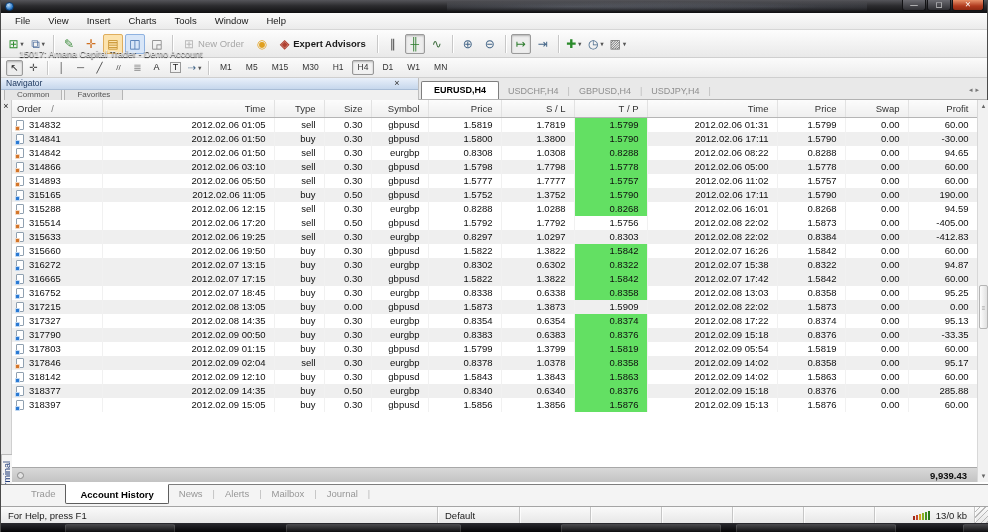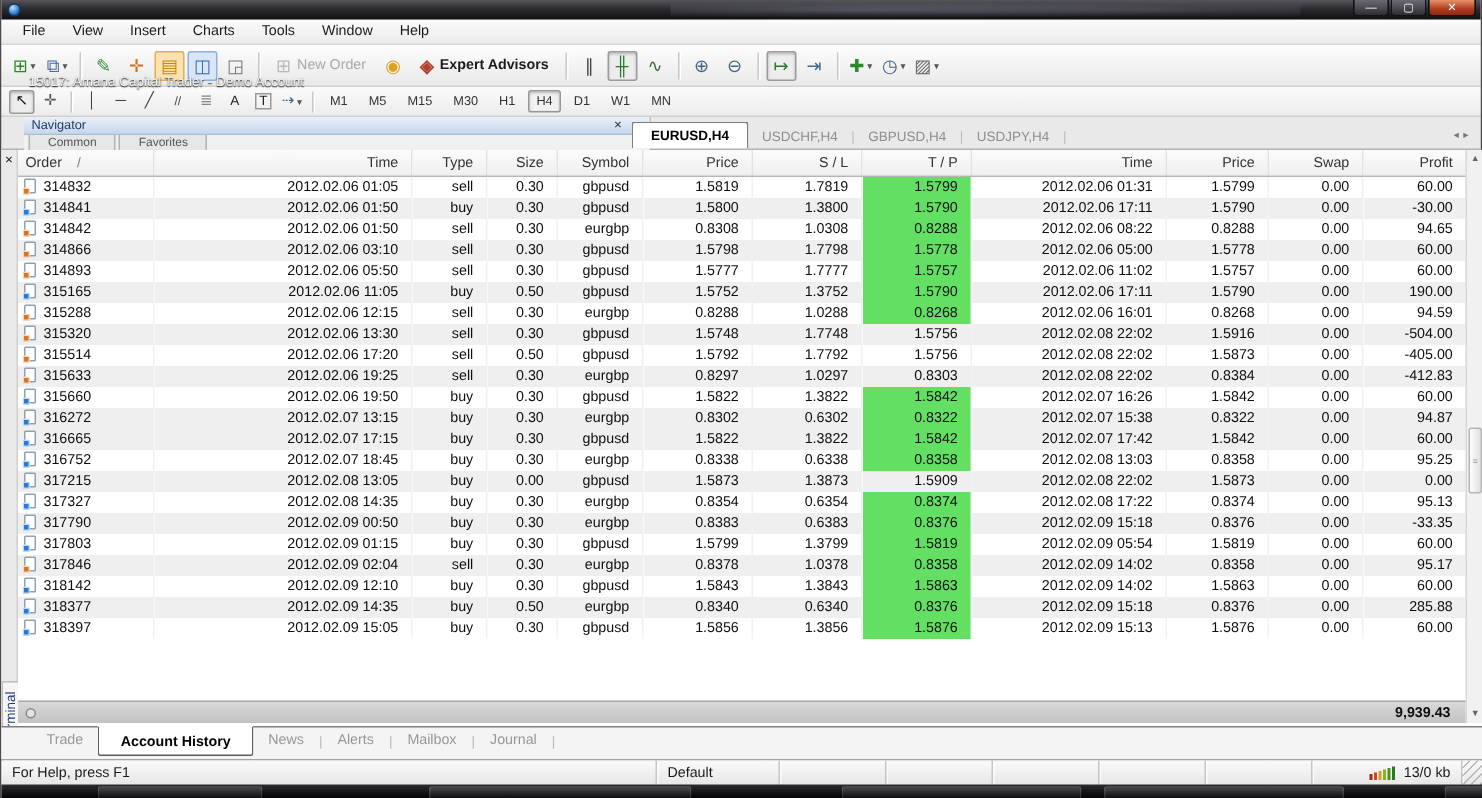--- a/index.html
+++ b/index.html
@@ -44,21 +44,21 @@
   .tb.pressed { background:#ededed; border-color:#9a9a9a; box-shadow:inset 0 1px 2px rgba(0,0,0,.25); }
   .tb.labeled { padding:0 5px; font-size:9.5px; font-weight:bold; color:#1a1a1a; gap:4px; }
   .tb.labeled.disabled { color:#a8a8a8; font-weight:normal; }
   .sep { width:1px; height:18px; background:#c8c8c8; margin:0 4px; box-shadow:1px 0 0 #fff; }
   .toolbar2 .sep { height:14px; }
   .tf { font-size:8.5px; color:#333; padding:1px 5px; margin:0 1px; border:1px solid transparent; border-radius:2px; line-height:11px; }
   .tf.active { border-color:#979797; background:#f2f2f2; box-shadow:inset 0 1px 2px rgba(0,0,0,.25); }
 
   
   .tabstrip { height:22px; background:#e9e9e9; position:relative; border-bottom:1px solid #b2b2b2; }
-  .navigator { position:absolute; left:15px; top:0; width:418px; height:22px; background:#f0f0f0; border-right:1px solid #bdbdbd; overflow:hidden; }
+  .navigator { position:absolute; left:0; top:0; width:418px; height:22px; background:#f0f0f0; border-right:1px solid #bdbdbd; overflow:hidden; }
   .nav-title { height:12px; background:linear-gradient(#e9f0fa,#c6d7ec); border-bottom:1px solid #a9bdd6;
     font-size:8.5px; color:#1f3a60; padding-left:5px; line-height:11px; position:relative; }
   .nav-close { position:absolute; right:16px; top:0; font-size:9px; line-height:10px; color:#333; width:10px; text-align:center; }
   .nav-tabs { height:10px; display:flex; padding-left:3px; overflow:hidden;align-items:center; }
   .nav-tab { font-size:8px; color:#555; border:1px solid #b5b5b5; background:#e6e6e6; padding:0 12px; line-height:12px; margin-right:2px; }
   .chart-tabs { position:absolute; left:420px; right:26px; bottom:0; height:20px; display:flex; align-items:flex-end; overflow:hidden; }
   .ctab { font-size:9px; color:#8e8e8e; padding:2px 9px 3px; white-space:nowrap; }
   .ctab.active { background:#fff; border:1px solid #7e7e7e; border-bottom:none; border-radius:2px 2px 0 0;
     color:#000; padding:3px 12px 4px; font-weight:bold; }
   .ctab-sep { color:#bbb; font-size:9px; padding-bottom:3px; }
@@ -426,34 +426,20 @@
             <td>0.30</td>
             <td>eurgbp</td>
             <td>0.8288</td>
             <td>1.0288</td>
             <td class="hit">0.8268</td>
             <td>2012.02.06 16:01</td>
             <td>0.8268</td>
             <td>0.00</td>
             <td>94.59</td>
           </tr>
-          <tr class="alt">
-            <td class="c-order"><span class="doc-ico"><span class="arr sell"></span></span>315320</td>
-            <td>2012.02.06 13:30</td>
-            <td>sell</td>
-            <td>0.30</td>
-            <td>gbpusd</td>
-            <td>1.5748</td>
-            <td>1.7748</td>
-            <td>1.5756</td>
-            <td>2012.02.08 22:02</td>
-            <td>1.5916</td>
-            <td>0.00</td>
-            <td>-504.00</td>
-          </tr>
           <tr>
             <td class="c-order"><span class="doc-ico"><span class="arr sell"></span></span>315514</td>
             <td>2012.02.06 17:20</td>
             <td>sell</td>
             <td>0.50</td>
             <td>gbpusd</td>
             <td>1.5792</td>
             <td>1.7792</td>
             <td>1.5756</td>
             <td>2012.02.08 22:02</td>

